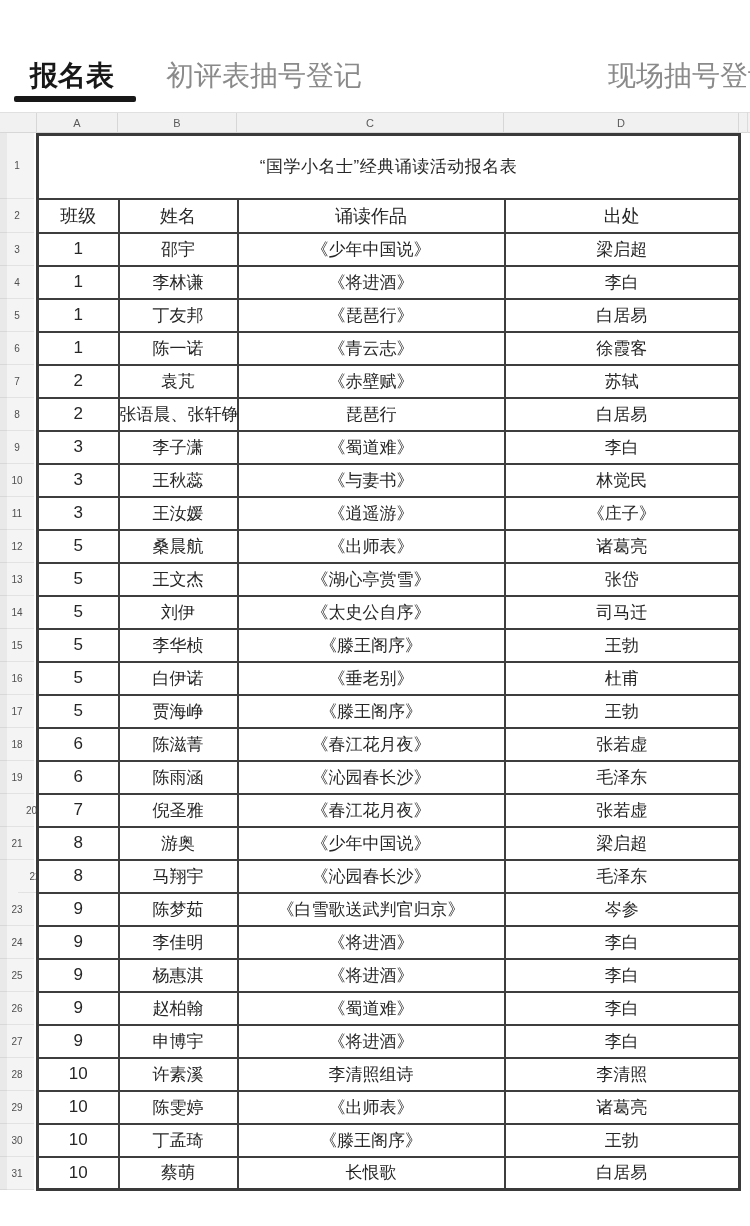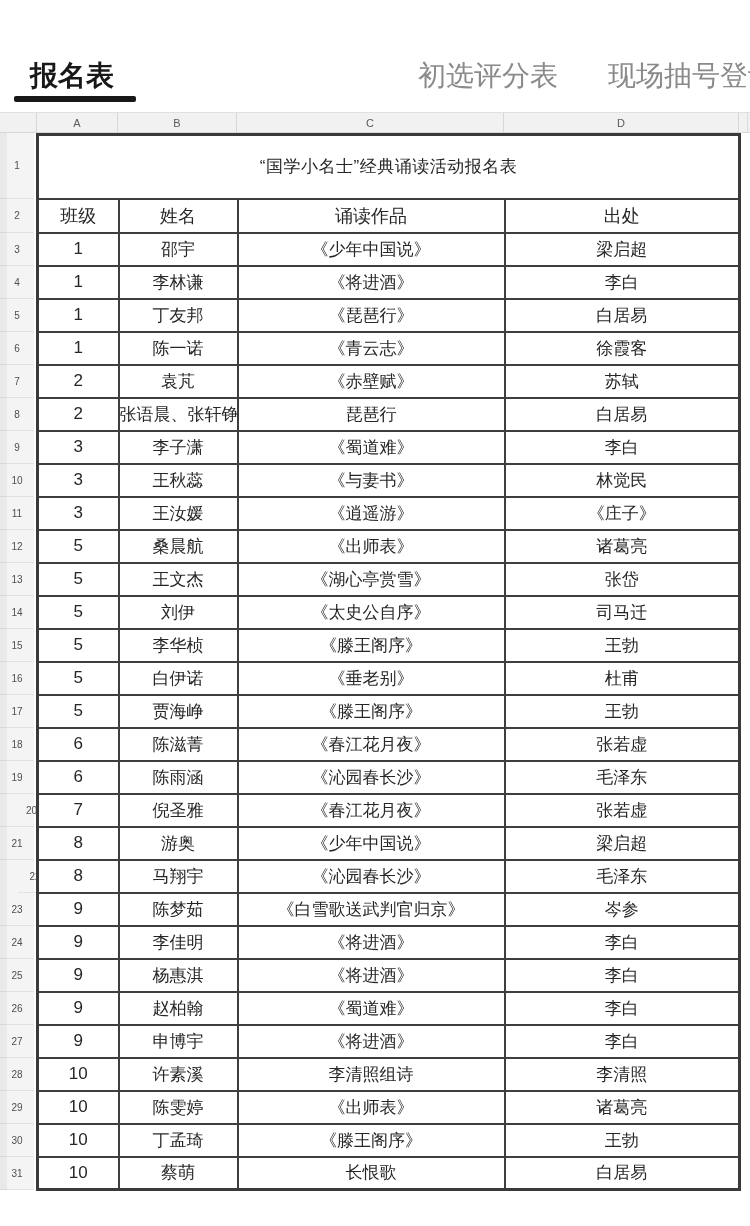--- a/index.html
+++ b/index.html
@@ -68,22 +68,22 @@
     position: absolute; left: 747px; top: 112px; height: 21px; width: 1px; background: #dcdcdc;
   }
 </style>
 </head>
 <body>
 
 <div class="tabbar">
   <div class="tab active" style="left:30px">
     <span>报名表</span>
   </div>
-  <div class="tab" style="left:418px">
-    <span>初选评分表</span>
+  <div class="tab" style="left:166px">
+    <span>初评表抽号登记</span>
   </div>
   <div class="tab" style="left:608px">
     <span>现场抽号登记</span>
   </div>
   <div class="tab-underline"></div>
 </div>
 
 <div class="band">
   <div class="band-corner"></div>
   <div class="band-cell" style="left:36px;  width:81px">A</div>

